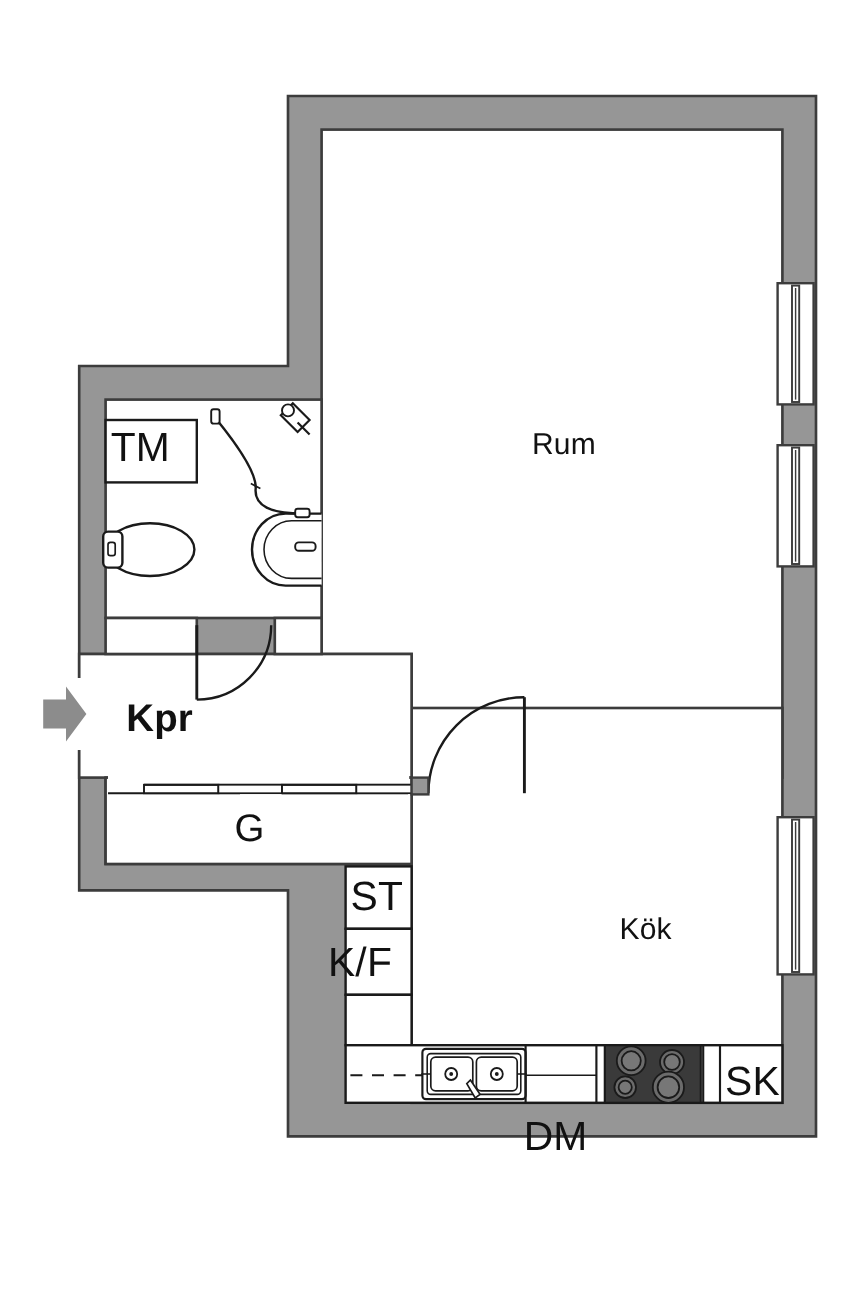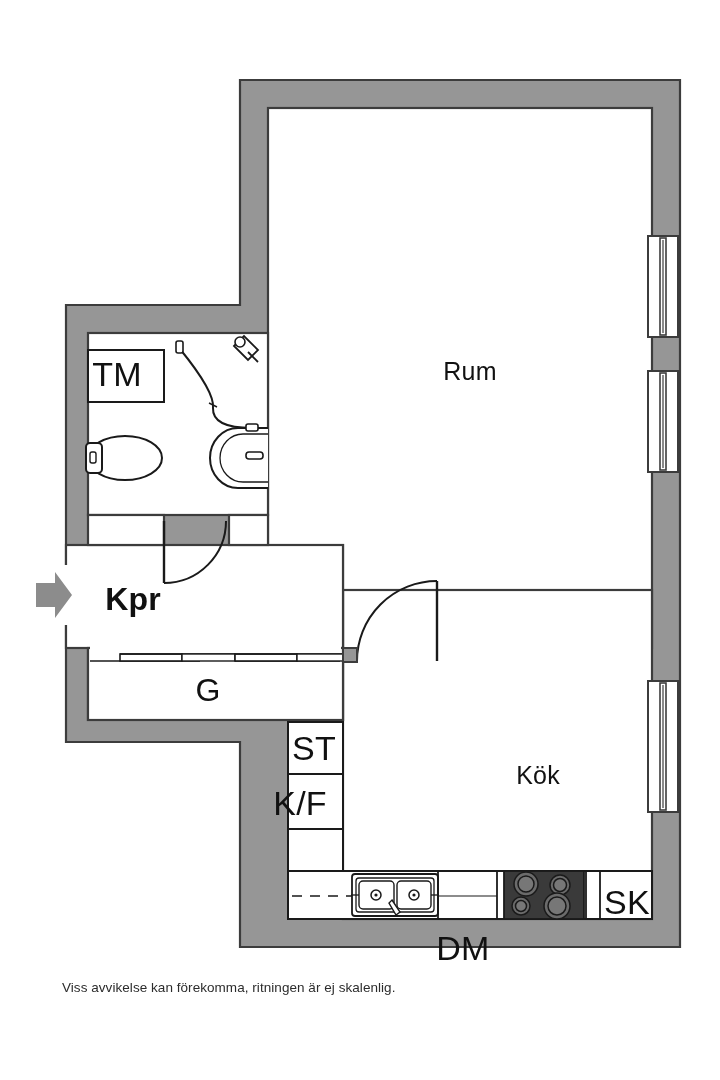--- a/index.html
+++ b/index.html
@@ -232,15 +232,14 @@
   <div class="room-label lbl-xl" style="left:496px; top:775px;margin-left:42px;">Kök</div>
   <div class="room-label lbl-lg" style="left:133px; top:599px;font-weight:bold;">Kpr</div>
   <div class="room-label lbl-lg" style="left:208px; top:690px;">G</div>
 
   <div class="room-label lbl-md" style="left:117px; top:374px;">TM</div>
   <div class="room-label lbl-md" style="left:314px; top:748px;">ST</div>
   <div class="room-label lbl-md" style="left:300px; top:803px;">K/F</div>
   <div class="room-label lbl-md" style="left:463px; top:948px;">DM</div>
   <div class="room-label lbl-md" style="left:627px; top:902px;">SK</div>
 
-  <div id="disclaimer">Viss avvikelse kan förekomma, ritningen är ej skalenlig.</div>
 
 </div>
 
 </body></html>

